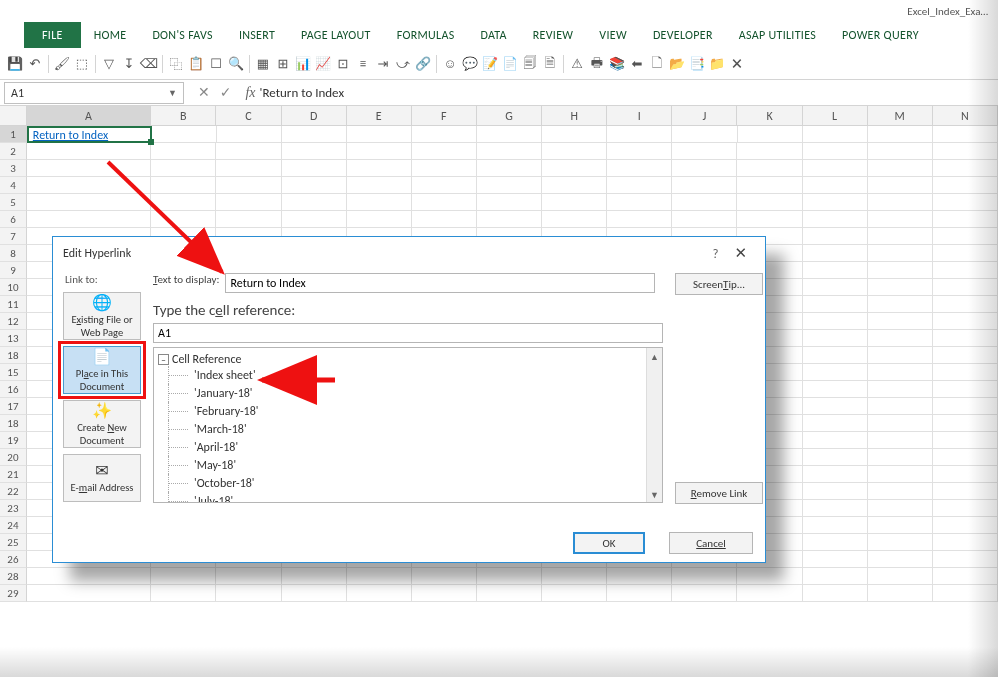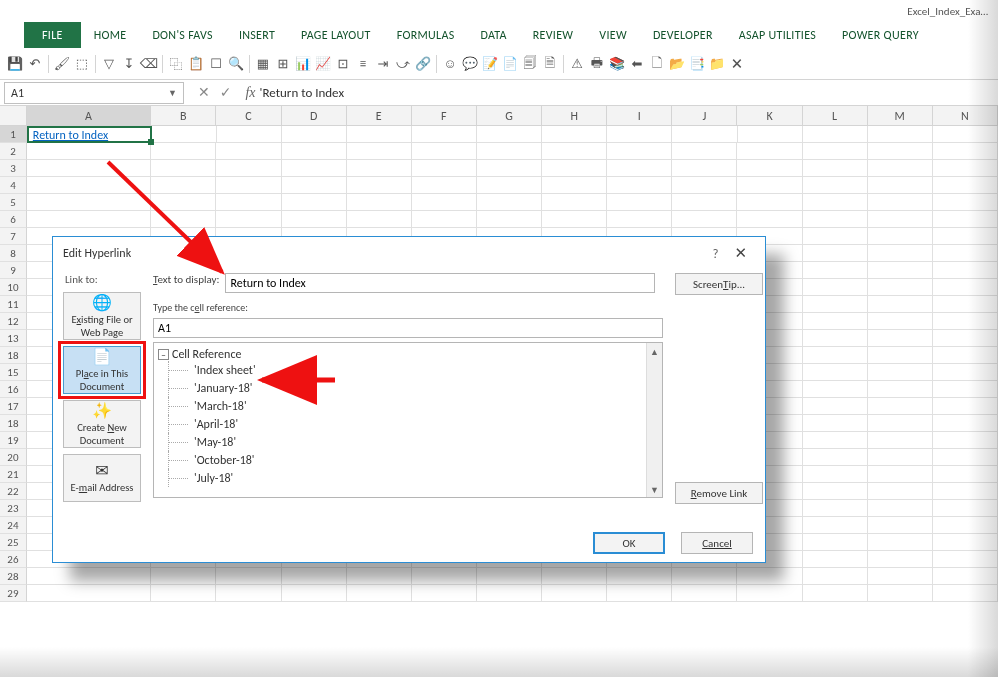--- a/index.html
+++ b/index.html
@@ -53,34 +53,34 @@
   .linkto-btn .ico { font-size: 16px; margin-bottom: 2px; }
   .linkto-btn.sel { background: #c7e0f4; border: 1px solid #469ad0; }
   .frame-red { outline: 3px solid #e11; outline-offset: 2px; }
 
   .main-col { flex: 1; }
   .row-field { display: flex; margin-bottom: 8px; gap: 6px; }
   .row-field label { font-size: 11px; color: #444; white-space: nowrap; }
   .row-field input[type=text] { flex: 1; height: 20px; border: 1px solid #b5b5b5; font-size: 12px; padding: 0 4px; outline: none; }
   .btn { height: 22px; padding: 0 10px; background: #f3f3f3; border: 1px solid #b5b5b5; font-size: 11px; color: #333; cursor: pointer; display:inline-flex; align-items:center; }
   .btn.primary { border: 1px solid #2a8dd4; outline: 1px solid #2a8dd4; outline-offset:-2px; }
-  .section-label { font-size: 10px; color: #444; margin: 4px 0 4px 0; }
+  .section-label { font-size: 15px; color: #444; margin: 4px 0 4px 0; }
   .cellref-input { width: 510px; height: 20px; border: 1px solid #b5b5b5; font-size: 12px; padding: 0 4px; }
   .treebox { width: 510px; height: 156px; border: 1px solid #b5b5b5; overflow: hidden; position: relative; background: #fff; font-size: 12px; margin-top:4px;}
   .treebox .scroll { position: absolute; right: 0; top: 0; bottom: 0; width: 16px; background: #f0f0f0; border-left: 1px solid #ddd; }
   .treebox .scroll .up, .treebox .scroll .down { height: 16px; display: flex; align-items: center; justify-content: center; color: #666; font-size: 9px; cursor: pointer; }
   .treebox .scroll .down { position:absolute; bottom:0; width:100%; }
   .tree-items { padding: 4px 4px; }
   .tree-root { display: flex; align-items: center; gap: 3px; color: #333; }
   .tree-root .pm { width: 11px; height: 11px; border: 1px solid #888; display: inline-flex; align-items: center; justify-content: center; font-size: 9px; line-height: 1; }
   .tree-leaf { padding-left: 36px; color: #333; height: 18px; display: flex; align-items: center; cursor: pointer; position:relative; }
   .tree-leaf::before { content:''; position:absolute; left:10px; top:0; bottom:0; border-left:1px dotted #aaa; }
   .tree-leaf::after { content:''; position:absolute; left:10px; top:9px; width:20px; border-top:1px dotted #aaa; }
 
-  .dlg-footer { position: absolute; bottom: 8px; right: 12px; display: flex; gap: 16px; }
+  .dlg-footer { position: absolute; bottom: 8px; right: 12px; display: flex; gap: 24px; }
   .remove-col { width: 90px; display:flex; flex-direction:column; }
   .remove-col .btn { width: 88px; justify-content:center; }
 
   
   .arrow { position: absolute; pointer-events: none; z-index: 20; }
 
   
   .page-shadow { position:absolute; right:0; top:0; bottom:0; width:30px; background: linear-gradient(90deg, rgba(0,0,0,0) 0%, rgba(0,0,0,0.15) 100%); z-index:5; pointer-events:none;}
   .page-shadow-b { position:absolute; left:0; right:0; bottom:0; height:30px; background: linear-gradient(180deg, rgba(0,0,0,0) 0%, rgba(0,0,0,0.15) 100%); z-index:5; pointer-events:none;}
 
@@ -701,20 +701,21 @@
       <div class="section-label">Type the c<u>e</u>ll reference:</div>
       <input type="text" class="cellref-input" value="A1" style="">
       <div class="treebox">
         <div class="tree-items">
           <div class="tree-root">
             <span class="pm">−</span>
             <span>Cell Reference</span>
           </div>
           <div class="tree-leaf">'Index sheet'</div>
           <div class="tree-leaf">'January-18'</div>
+          <div class="tree-leaf">'February-18'</div>
           <div class="tree-leaf">'March-18'</div>
           <div class="tree-leaf">'April-18'</div>
           <div class="tree-leaf">'May-18'</div>
           <div class="tree-leaf">'October-18'</div>
           <div class="tree-leaf">'July-18'</div>
         </div>
         <div class="scroll">
           <div class="up">▲</div>
           <div class="down">▼</div>
         </div>
@@ -723,21 +724,21 @@
 
     <div class="remove-col">
       <div class="btn">Screen<u>T</u>ip...</div>
       <div style="flex:1"></div>
       <div class="btn" style="margin-bottom:4px"><u>R</u>emove Link</div>
     </div>
   </div>
 
   <div class="dlg-footer">
     <div class="btn primary" style="width:72px; justify-content:center;">OK</div>
-    <div class="btn" style="width:72px; justify-content:center;text-decoration:underline;">Cancel</div>
+    <div class="btn" style="width:84px; justify-content:center;text-decoration:underline;">Cancel</div>
   </div>
 </div>
 
 <svg class="arrow" style="left:0; top:0;" width="998" height="677">
   <defs>
     <marker id="ah" markerWidth="12" markerHeight="10" refX="11" refY="5" orient="auto">
       <path d="M0,0 L12,5 L0,10 Z" fill="#e11"></path>
     </marker>
   </defs>
 

